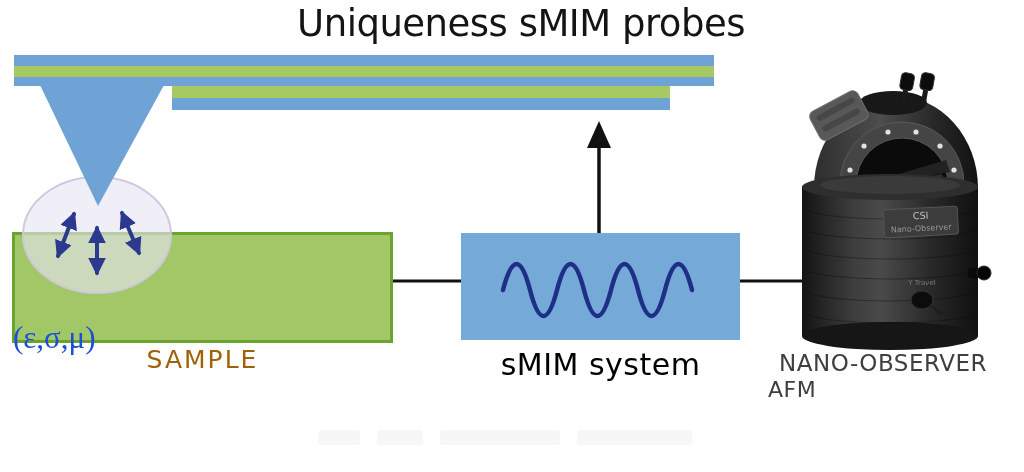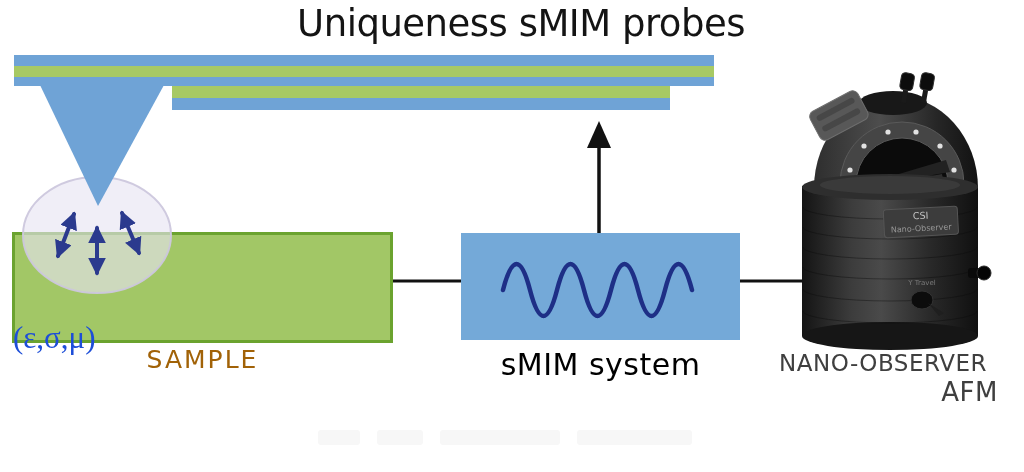--- a/index.html
+++ b/index.html
@@ -18,22 +18,22 @@
     left:13px;top:314px;font-size:31px;color:#1d4ed8;
     font-family:"Liberation Serif","DejaVu Serif",serif;
     margin-top:6px;
   }
   .sample-cap{left:12px;top:345px;width:381px;text-align:center;
     font-size:25px;color:#a16207;letter-spacing:2px;}
   .smim-cap{left:461px;top:347px;width:279px;text-align:center;
     font-size:30px;color:#000000;letter-spacing:0.5px;}
   .afm-cap1{left:768px;top:350px;width:230px;text-align:center;
     font-size:23px;color:#3f3f3f;letter-spacing:0.5px;}
-  .afm-cap2{left:768px;top:377px;width:230px;text-align:right;
-    font-size:26px;color:#3f3f3f;letter-spacing:0.5px;}
+  .afm-cap2{left:768px;top:377px;width:230px;text-align:left;
+    font-size:22px;color:#3f3f3f;letter-spacing:0.5px;}
   .wm{position:absolute;top:430px;height:15px;background:#f7f7f7;border-radius:3px;}
 </style>
 </head>
 <body>
 
 <div id="canvas">
 
   <svg id="diagram-svg" width="1024" height="472" viewBox="0 0 1024 472">
     <defs>
       <marker id="mnav" viewBox="0 0 10 10" refX="8.5" refY="5" markerWidth="4.4" markerHeight="4.4" orient="auto-start-reverse">

